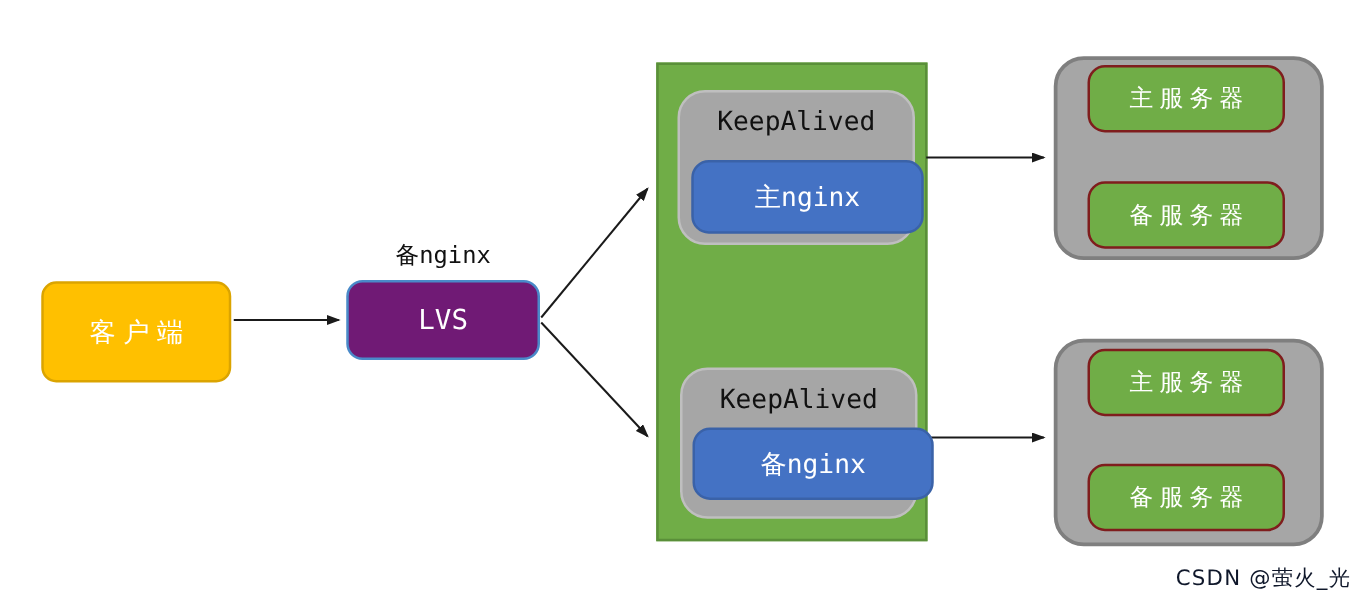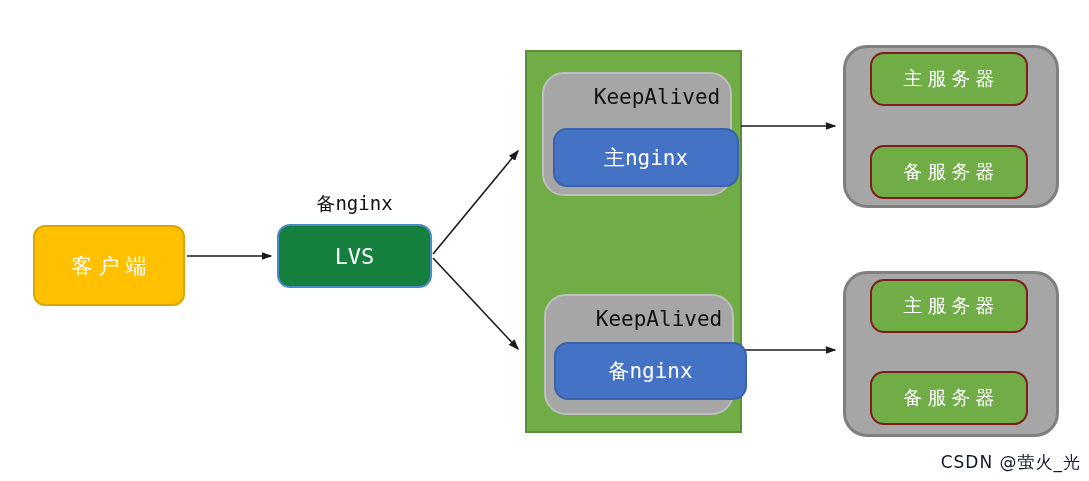--- a/index.html
+++ b/index.html
@@ -37,21 +37,21 @@
   .vip-caption {
     position: absolute;
     left: 277px; top: 191px; width: 155px;
     text-align: center;
     color: #111111;
     font-size: 19px;
     font-family: "DejaVu Sans Mono", "DejaVu Sans", monospace;
   }
   .lvs-node {
     left: 277px; top: 224px; width: 155px; height: 64px;
-    background: #15803d;
+    background: #701a75;
     border: 2px solid #4A8AC9;
     border-radius: 13px;
     font-size: 22px;
     font-family: "DejaVu Sans Mono", "DejaVu Sans", monospace;
   }
   .cluster-container {
     position: absolute;
     left: 525px; top: 50px; width: 217px; height: 383px;
     background: #70AD47;
     border: 2px solid #5A8F39;
@@ -66,21 +66,20 @@
   }
   .keepalived-master { left: 542px; top: 72px; width: 190px; height: 124px; }
   .keepalived-backup { left: 544px; top: 294px; width: 190px; height: 121px; }
   .keepalived-title {
     position: absolute;
     left: 0; top: 11px; width: 100%;
     text-align: center;
     color: #111111;
     font-size: 21px;
     font-family: "DejaVu Sans Mono", "DejaVu Sans", monospace;
-    margin-left: 20px;
   }
   .nginx-node {
     background: #4472C4;
     border: 2px solid #3A62A8;
     border-radius: 14px;
     font-size: 21px;
     font-family: "DejaVu Sans Mono", "DejaVu Sans", monospace;
   }
   .nginx-master { left: 553px; top: 128px; width: 186px; height: 59px; }
   .nginx-backup { left: 554px; top: 342px; width: 193px; height: 58px; }

